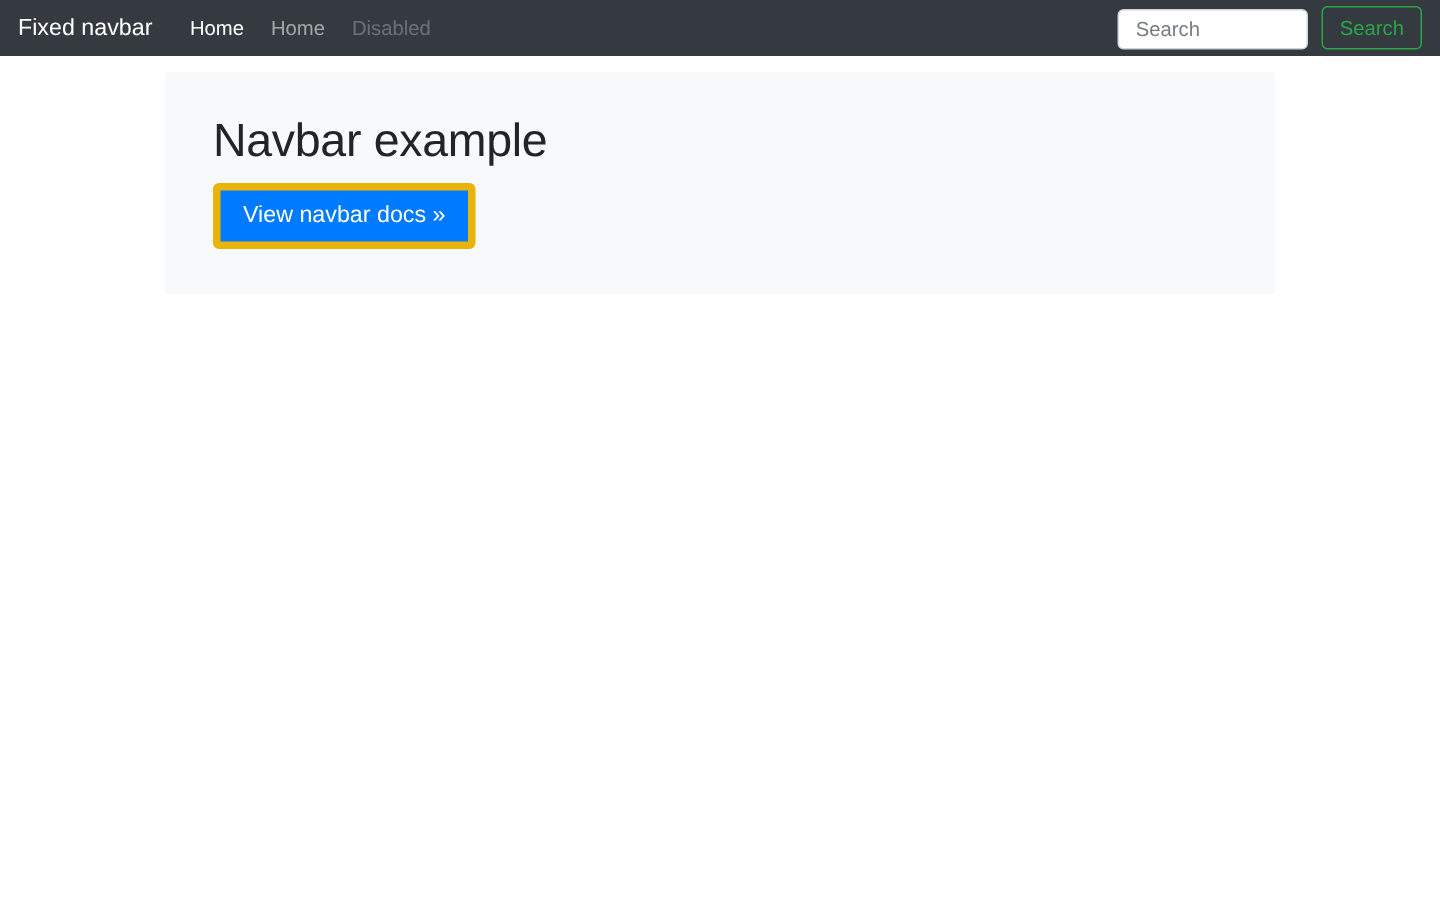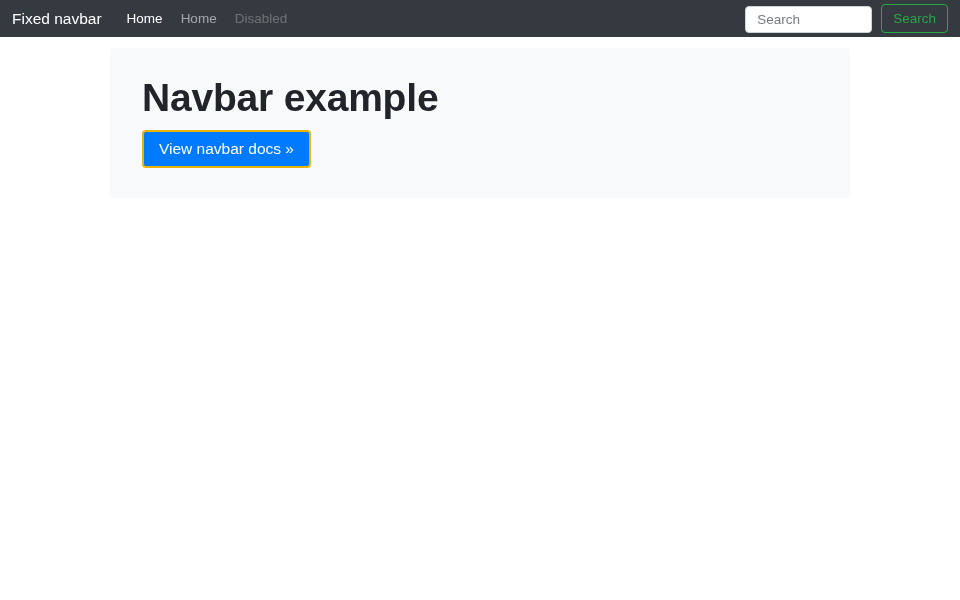--- a/index.html
+++ b/index.html
@@ -82,37 +82,37 @@
     padding-top: 48px;
   }
   .jumbotron {
     width: 740px;
     margin: 0 auto;
     background: #f8f9fa;
     border-radius: 2px;
     padding: 28px 32px 30px 32px;
   }
   .jumbotron h1 {
-    font-size: 39px;
-    font-weight: 700;
+    font-size: 31px;
+    font-weight: 400;
     color: #212529;
     letter-spacing: -0.2px;
     margin-bottom: 10px;
   }
   .jumbotron p {
     font-size: 15.5px;
     line-height: 1.55;
     color: #212529;
     margin-bottom: 17px;
     max-width: 690px;
   }
   .primary-button {
     display: inline-block;
     background: #007bff;
-    border: 2px solid #eab308;
+    border: 5px solid #eab308;
     border-radius: 4px;
     color: #ffffff;
     font-size: 15.5px;
     font-family: "Liberation Sans", sans-serif;
     padding: 8px 15px;
     cursor: pointer;
   }
 </style>
 </head>
 <body>

